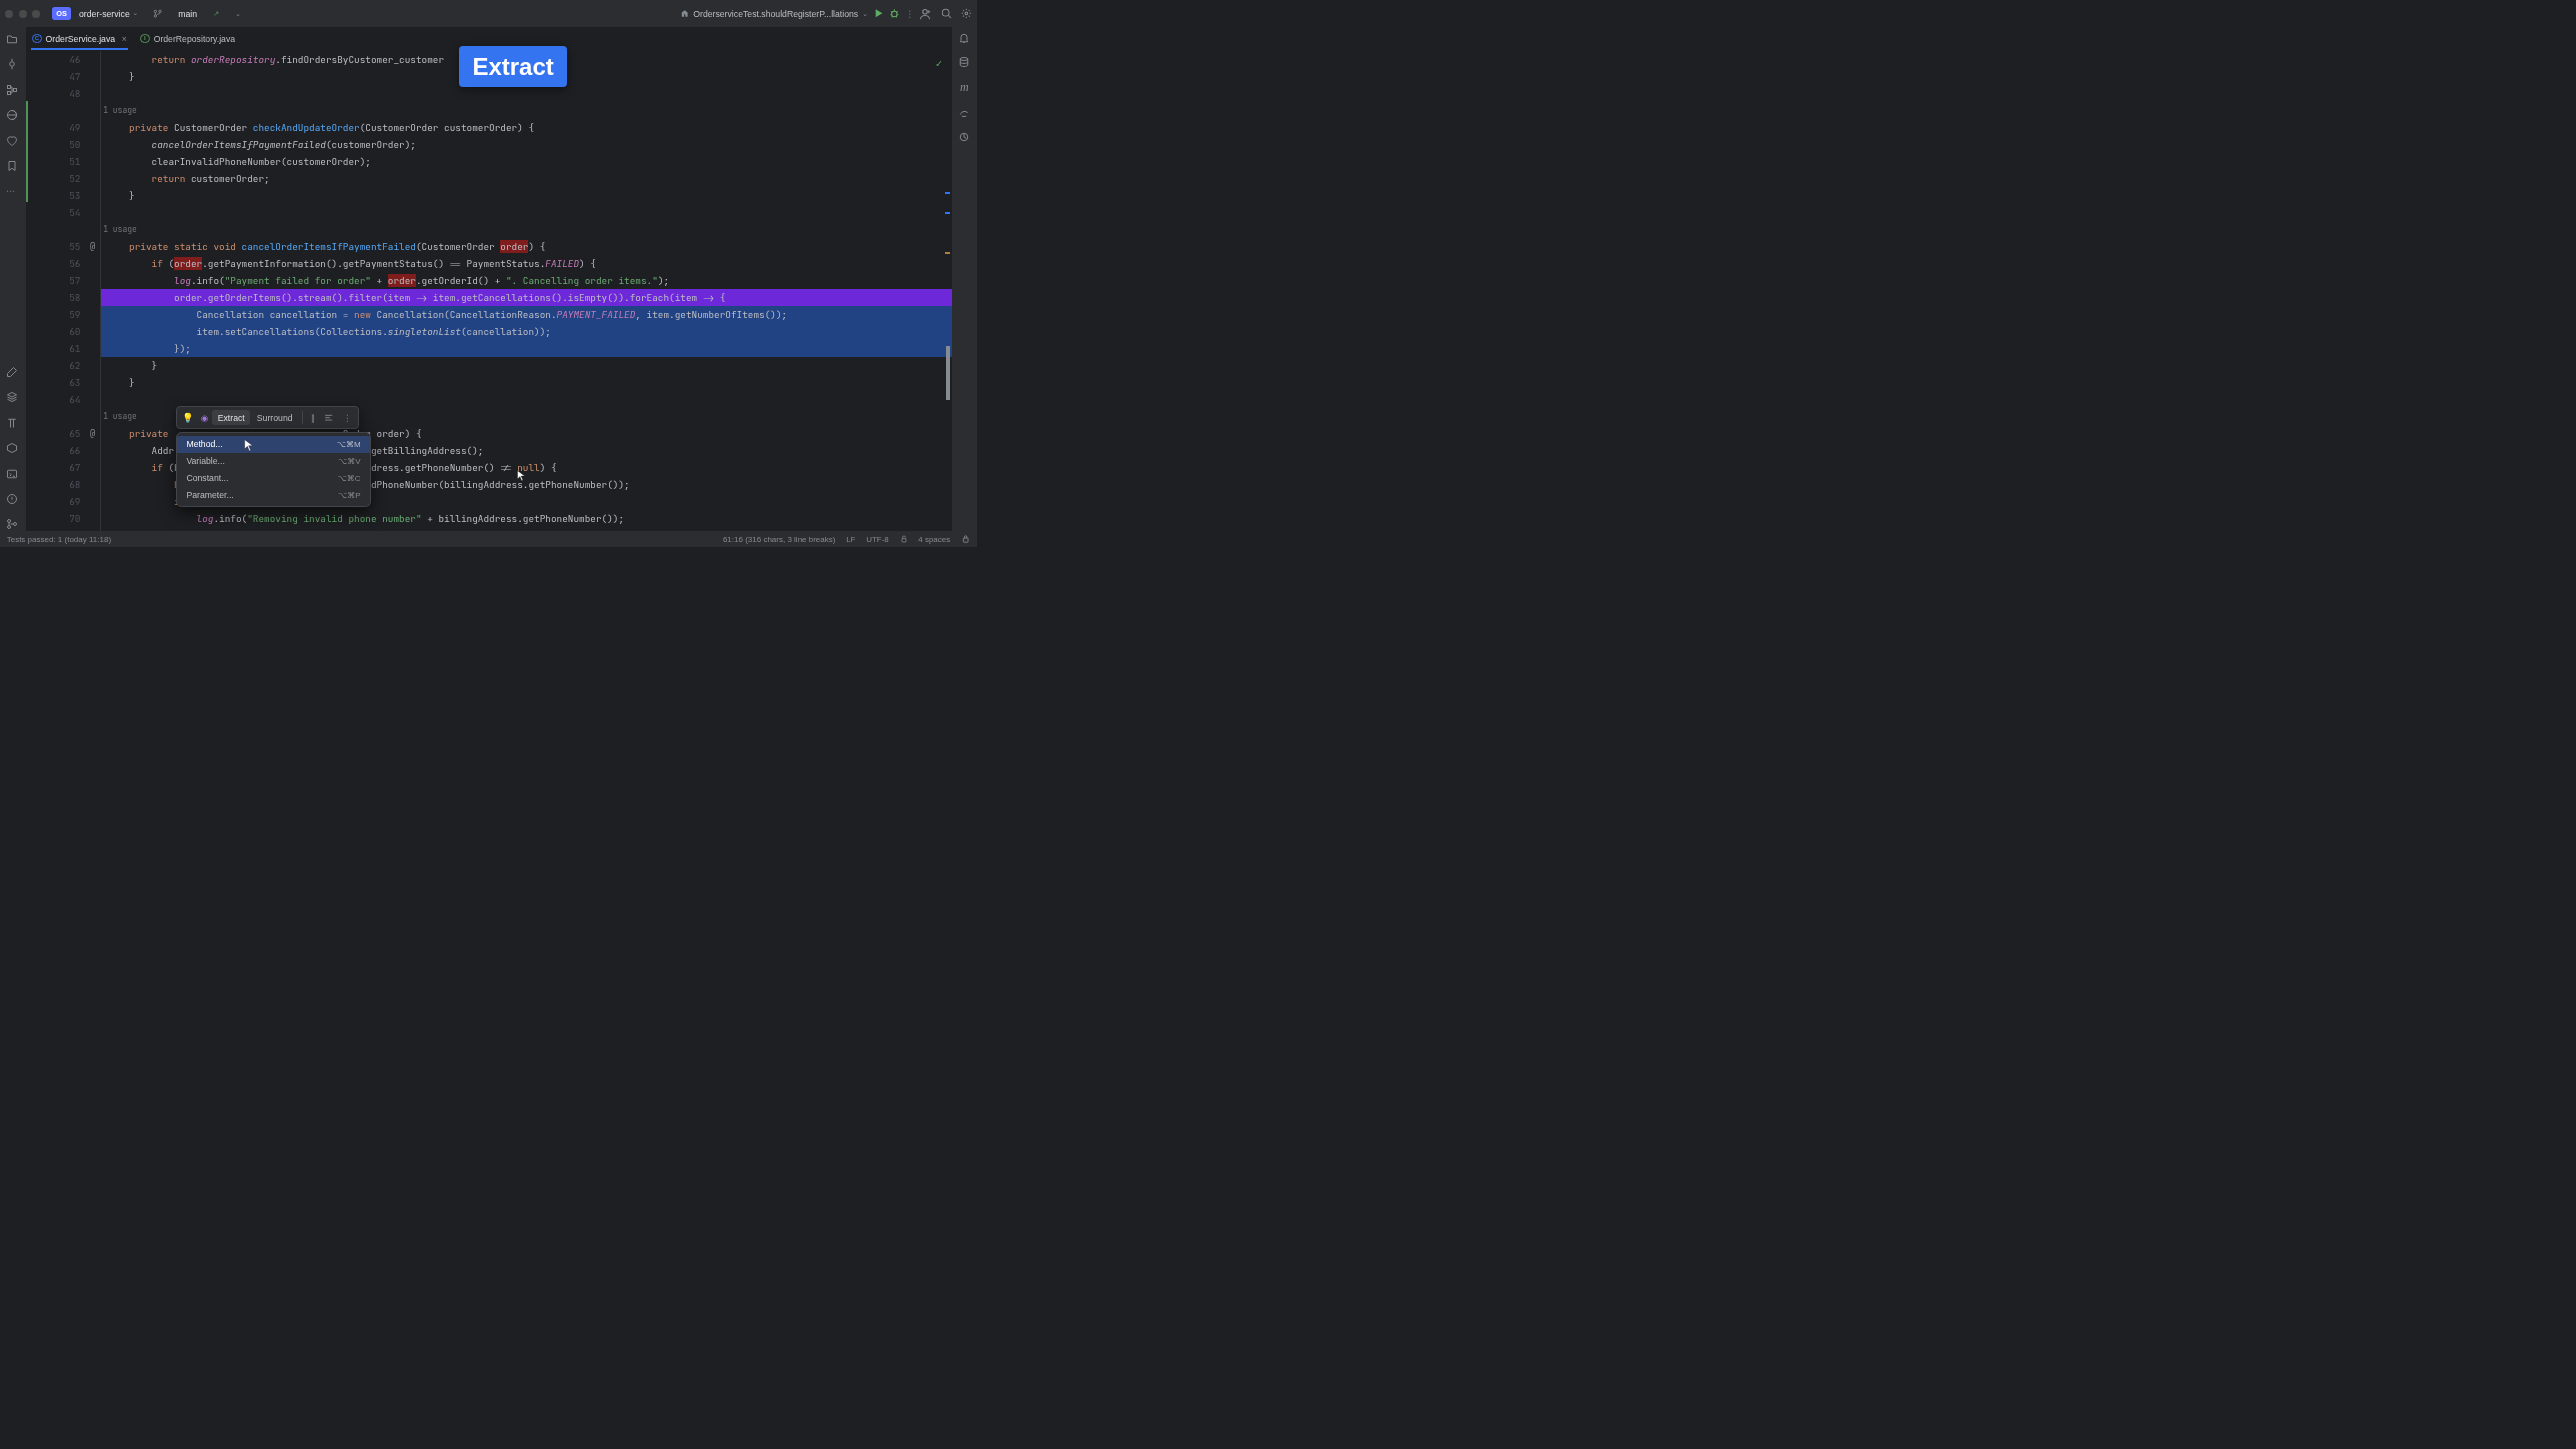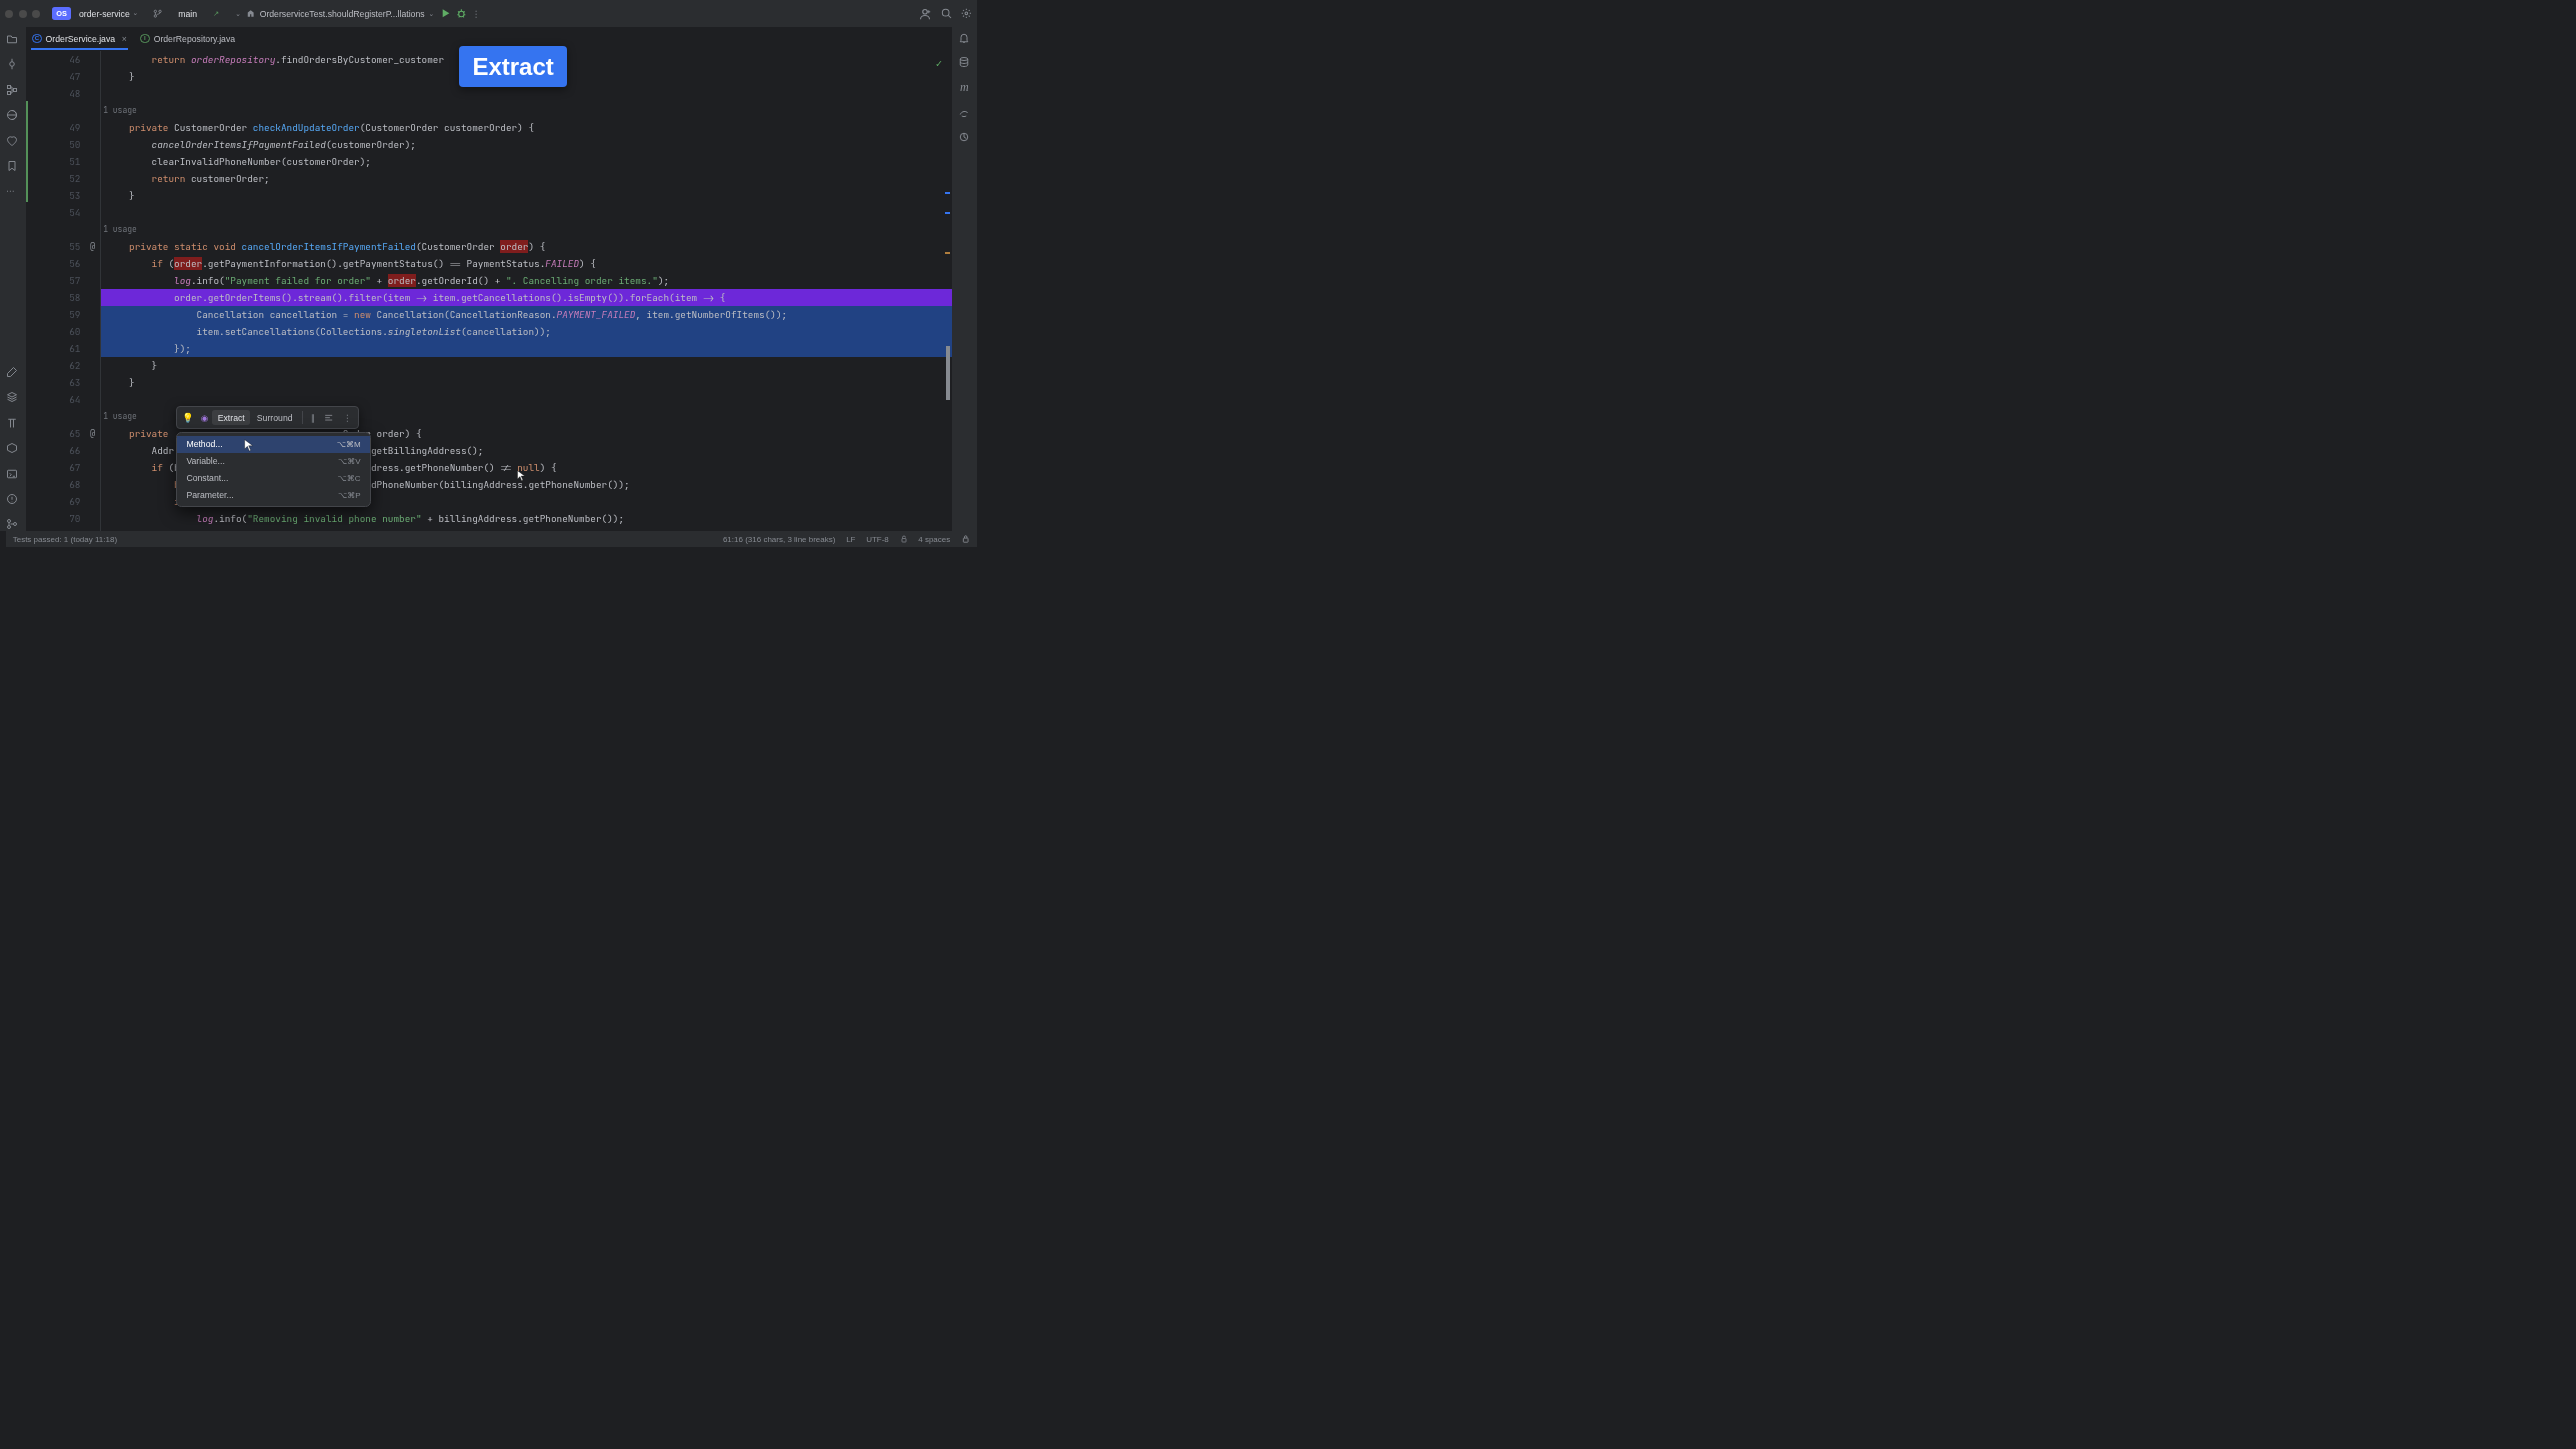--- a/index.html
+++ b/index.html
@@ -29,21 +29,21 @@
   background: #5b6dff;
   color: white;
   padding: 2px 4px;
   border-radius: 2.7px;
   font-weight: 600;
   font-size: 7.4px;
 }
 .project-name { color: #dfe1e5; margin-left: 2.7px; cursor: pointer; display: flex; gap: 2.7px; }
 .branch { display: flex; align-items: center; gap: 16px; margin-left: 9.4px; cursor: pointer; color: #dfe1e5; }
 .branch-icon { color: #868a91; }
-.titlebar-center { flex: 1; display: flex; justify-content: flex-start; align-items: center; gap: 5.4px; }
+.titlebar-center { flex: 1; display: flex; justify-content: flex-end; align-items: center; gap: 5.4px; }
 .run-config { display: flex; align-items: center; gap: 4px; cursor: pointer; }
 .build-icon { color: #868a91; }
 .titlebar-right { display: flex; align-items: center; gap: 9.4px; }
 .icon-btn { cursor: pointer; color: #868a91; display: flex; align-items: center; }
 .run-icon { color: #5fad65; }
 .debug-icon { color: #5fad65; }
 
 
 .tabs-row {
   height: 24px;
@@ -255,21 +255,20 @@
   position: absolute;
   left: 0; right: 0; bottom: 0;
   height: 16px;
   background: #2b2d30;
   display: flex;
   align-items: center;
   padding: 0 6.7px;
   font-size: 8px;
   color: #868a91;
   gap: 10.7px;
-  margin-left: 6px;
 }
 .statusbar .spacer { flex: 1; }
 .lock-icon { color: #868a91; }
 
 
 .cursor-img {
   position: absolute;
   pointer-events: none;
   font-size: 10.7px;
   color: #fff;

